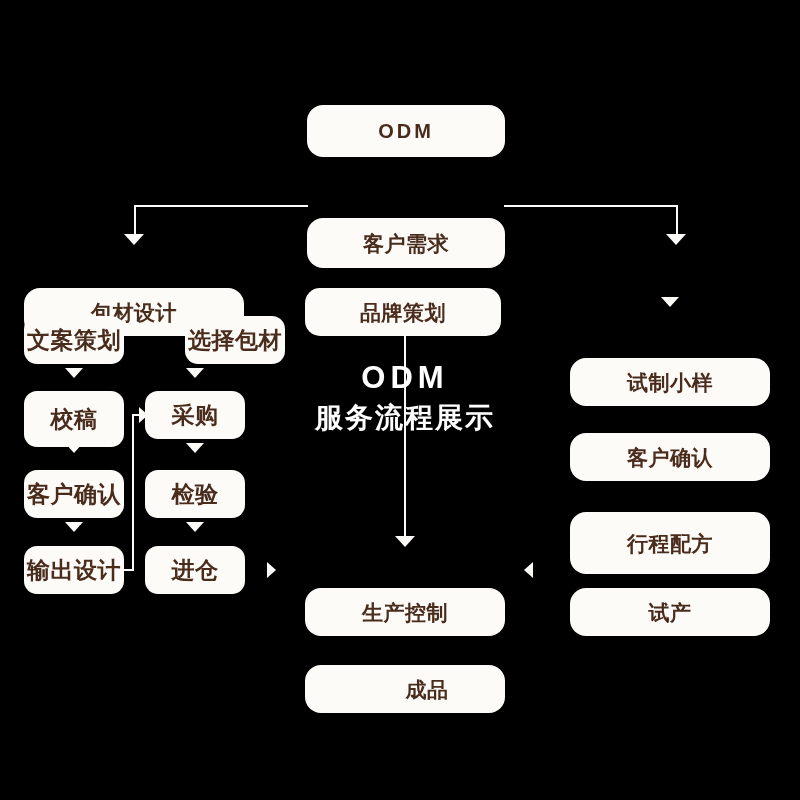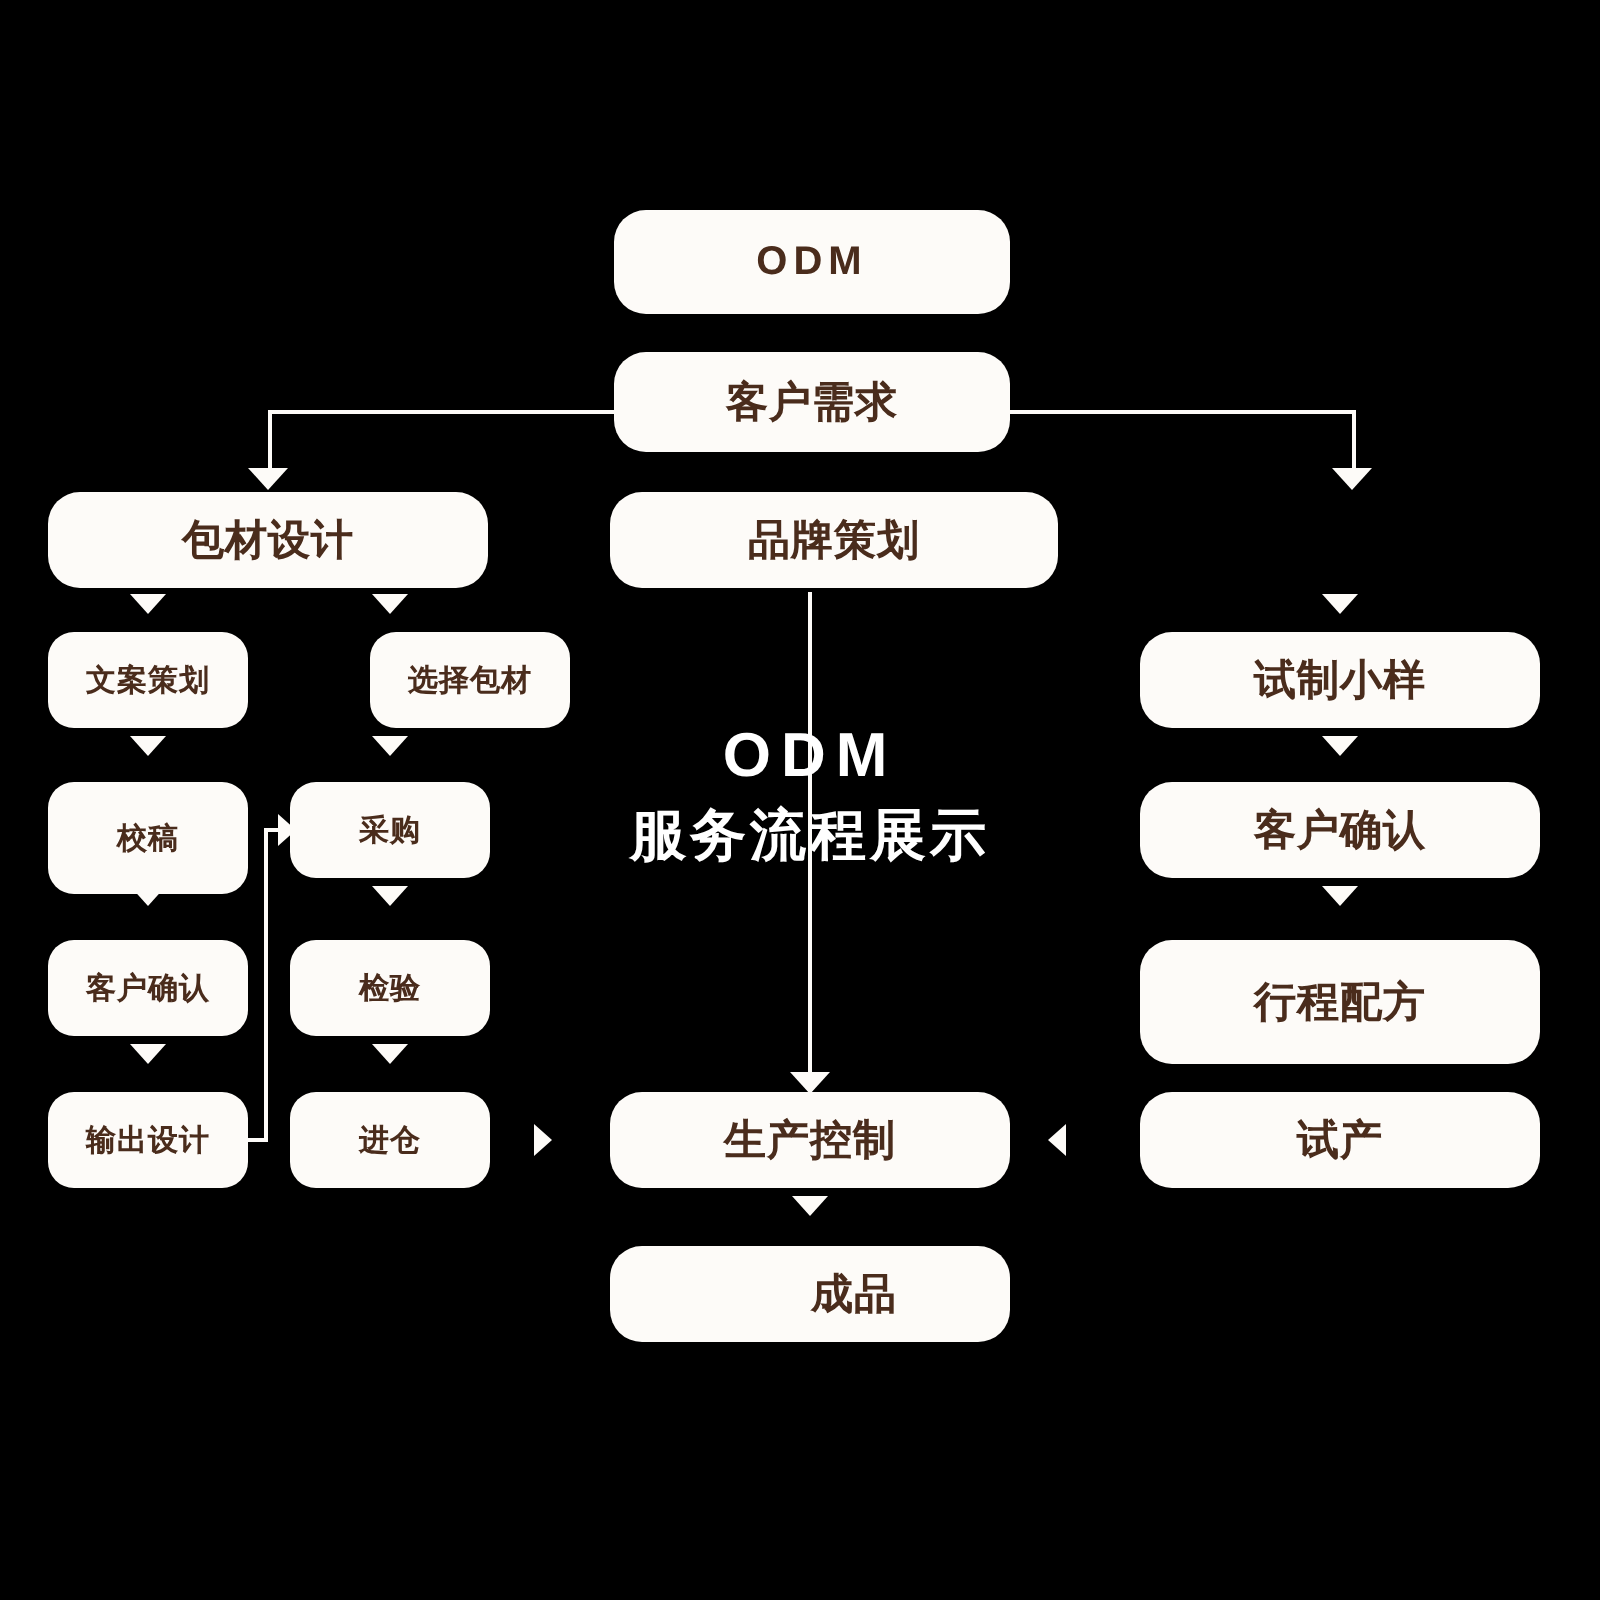--- a/index.html
+++ b/index.html
@@ -29,23 +29,24 @@
     font-weight: bold;
     letter-spacing: 0.5px;
     box-sizing: border-box;
     text-align: center;
     line-height: 1;
     z-index: 3;
   }
   .node.big {
     font-size: 21px;
     border-radius: 16px;
+    margin-top: 42px;
   }
   .node.small {
-    font-size: 15px;
+    font-size: 23px;
     border-radius: 13px;
   }
   .node.odm-top {
     font-size: 20px;
     letter-spacing: 3px;
     border-radius: 16px;
   }
   
   .vline {
     position: absolute;
@@ -134,21 +135,21 @@
   <div class="hline" style="left:134px; top:205px; width:174px;"></div>
   <div class="vline" style="left:134px; top:205px; height:32px;"></div>
   <div class="tri-down" style="left:124px; top:234px;"></div>
 
   <div class="hline" style="left:504px; top:205px; width:174px;"></div>
   <div class="vline" style="left:676px; top:205px; height:32px;"></div>
   <div class="tri-down" style="left:666px; top:234px;"></div>
 
   <div class="node big" style="left:24px; top:246px; width:220px; height:48px;">包材设计</div>
 
-  <div class="node big" style="left:305px; top:246px; width:224px; height:48px;">品牌策划</div>
+  <div class="node big" style="left:305px; top:246px; width:196px; height:48px;border-radius:15px;">品牌策划</div>
 
 
   <div class="tri-down slim" style="left:65px; top:297px;"></div>
   <div class="tri-down slim" style="left:186px; top:297px;"></div>
 
   <div class="node small" style="left:24px; top:316px; width:100px; height:48px;">文案策划</div>
   <div class="tri-down slim" style="left:65px; top:368px;"></div>
 
   <div class="node small" style="left:24px; top:391px; width:100px; height:56px;">校稿</div>
   <div class="tri-down slim" style="left:65px; top:443px;"></div>

